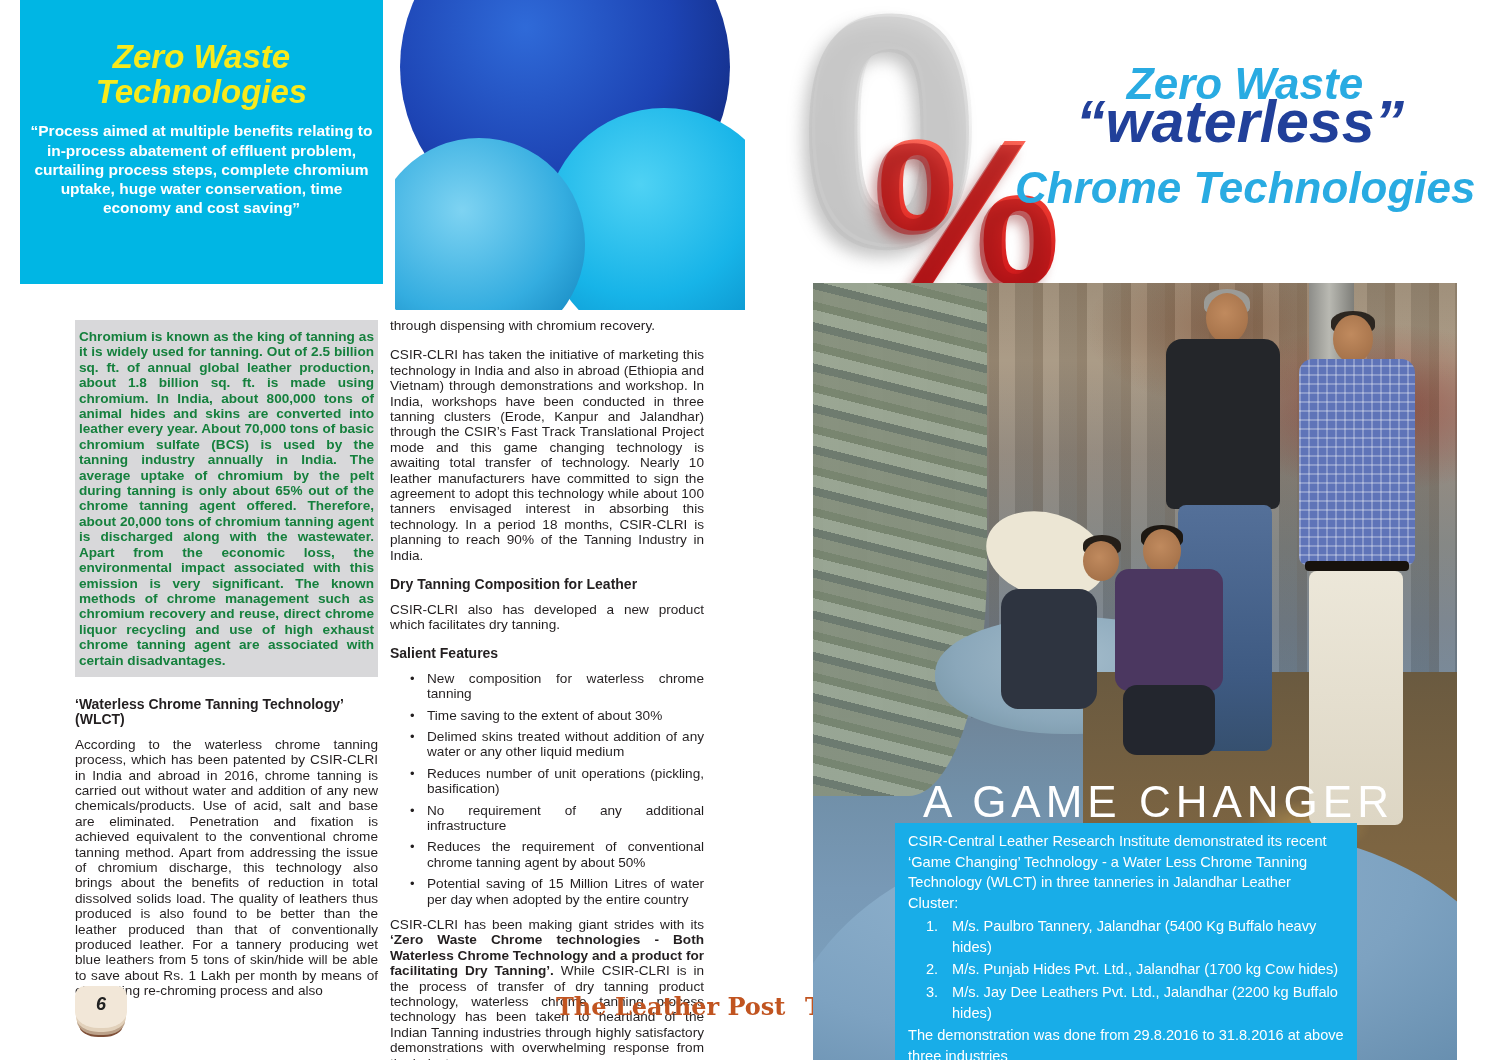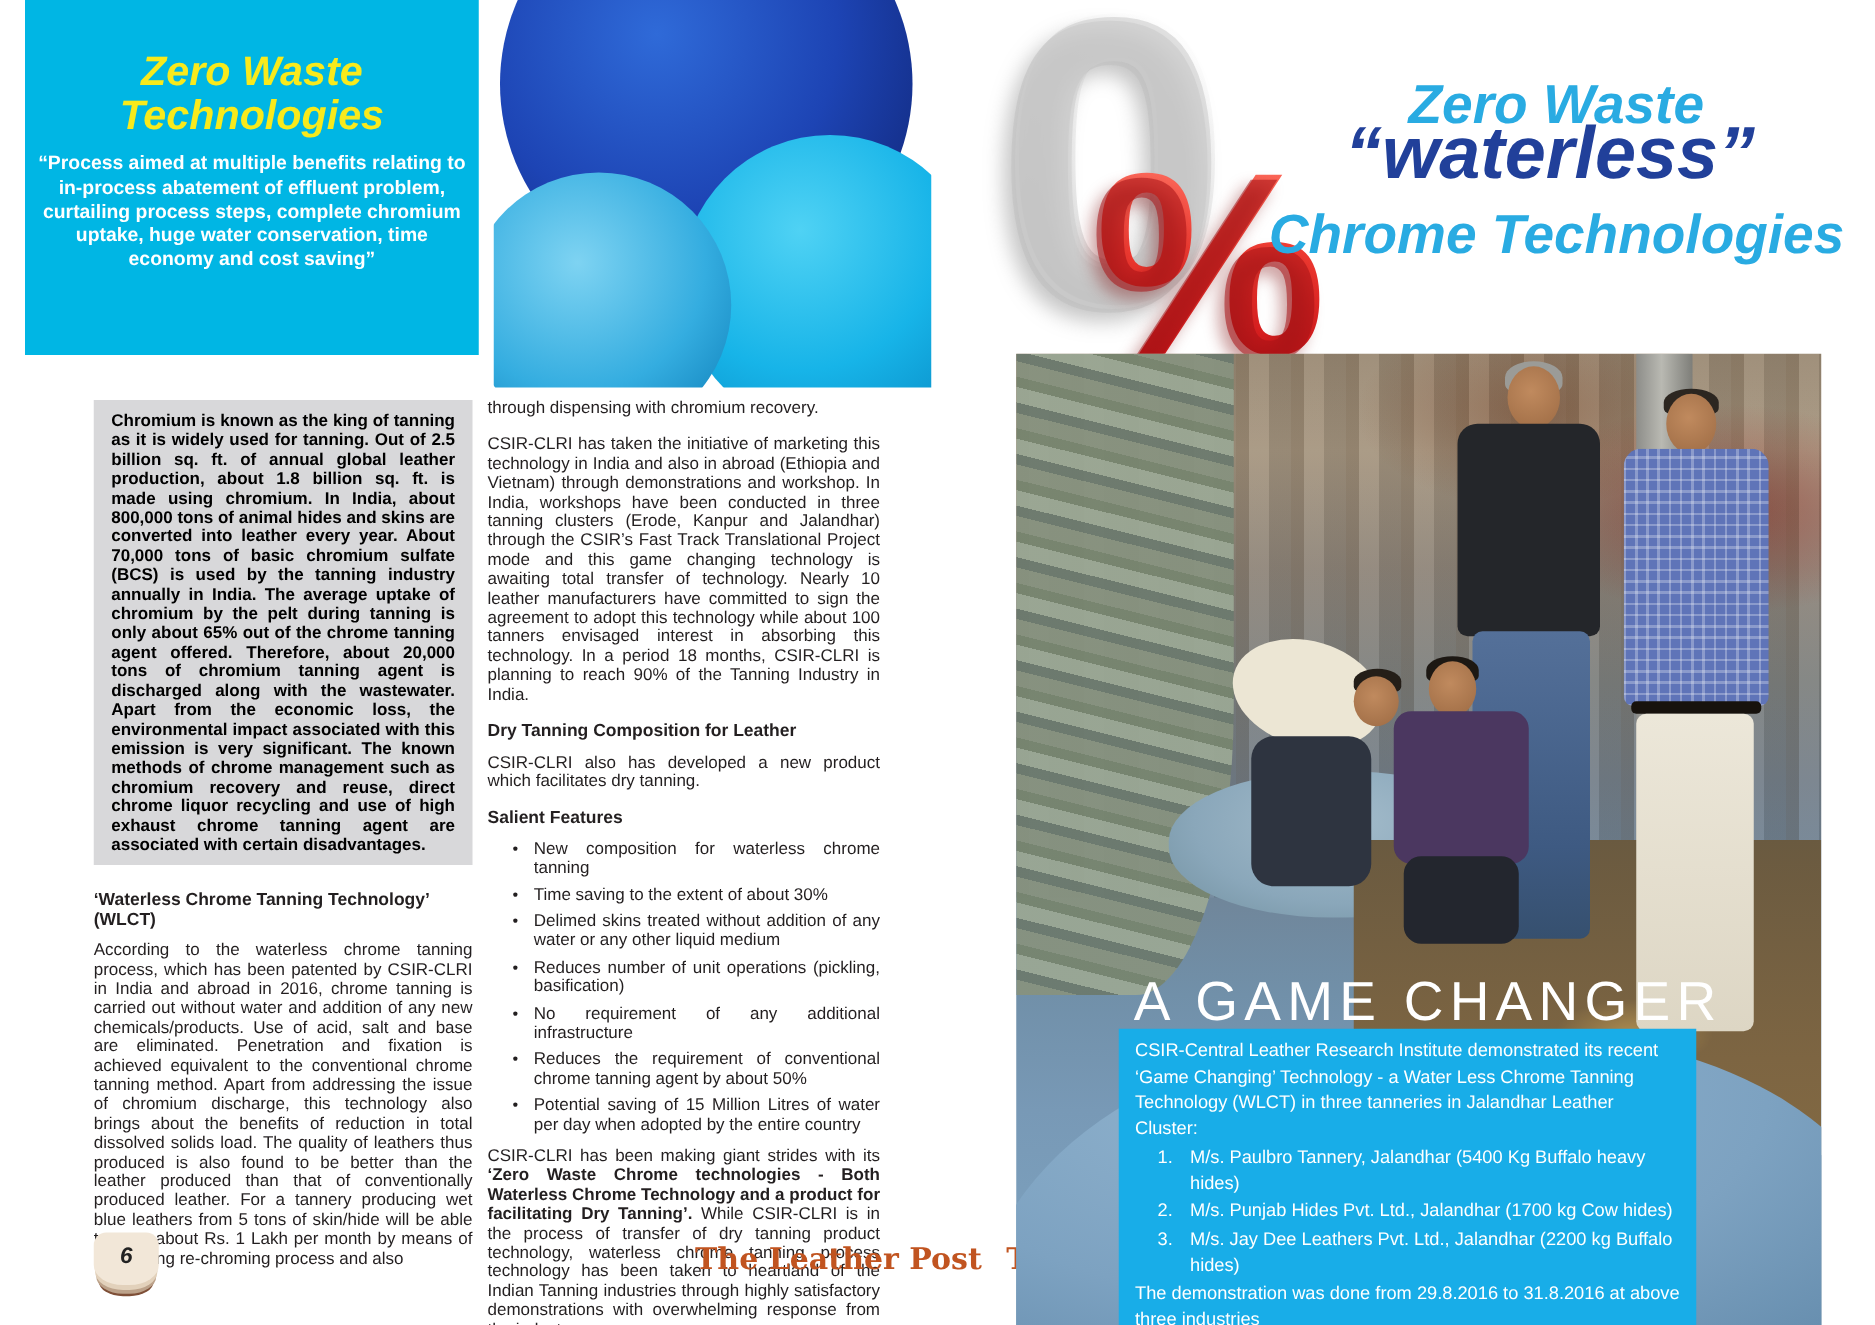--- a/index.html
+++ b/index.html
@@ -18,21 +18,21 @@
       background:radial-gradient(circle at 38% 38%,#2f6ad8 0%,#1d44b4 50%,#132c84 82%,#0e2268 100%);}
   .s3{left:150px;top:108px;width:238px;height:238px;
       background:radial-gradient(circle at 40% 32%,#4fd2f4 0%,#17b4e8 52%,#0b93cc 85%);}
   .s2{left:-22px;top:138px;width:212px;height:212px;
       background:radial-gradient(circle at 42% 34%,#7ed3f2 0%,#34ade0 55%,#1486bf 88%);}
 
   .col{position:absolute;font-size:13.6px;line-height:15.4px;text-align:justify;}
   .col p{margin:0 0 14px;}
   .col1{left:75px;top:320px;width:303px;}
   .col2{left:390px;top:318px;width:314px;}
-  .intro-box{background:#d8d8da;padding:9px 14px;font-weight:bold;color:#000000;margin-bottom:20px;}
+  .intro-box{background:#d8d8da;padding:9px 4px;font-weight:bold;color:#15803d;margin-bottom:20px;}
   .subhead{font-weight:bold;font-size:14px;margin:0 0 9px;text-align:left;}
   .gap-top{margin-top:18px;}
   .bullets{margin:2px 0 10px;}
   .bullet-row{display:flex;margin:0 0 6px 20px;}
   .b-marker{flex:none;width:17px;font-size:13px;}
   .closing{margin-top:16px;}
   .closing strong{font-weight:bold;}
 
   .badge{position:absolute;left:75px;top:986px;width:52px;height:42px;background:#f2e7d8;
     border-radius:10px 10px 45% 45%/10px 10px 16px 16px;
@@ -112,21 +112,21 @@
   .p3 .head{left:98px;top:56px;width:36px;height:40px;}
   .p3 .hair{left:98px;top:50px;width:38px;height:20px;background:#241e18;}
   .p3 .legs{left:16px;top:104px;width:96px;height:120px;background:#2e3440;border-radius:18px;}
   
   .p4{left:298px;top:246px;width:130px;height:240px;}
   .p4 .head{left:32px;top:0;width:38px;height:44px;}
   .p4 .hair{left:30px;top:-4px;width:42px;height:22px;background:#1d1813;}
   .p4 .torso{left:4px;top:40px;width:108px;height:122px;background:#4b3760;border-radius:14px;}
   .p4 .legs{left:12px;top:156px;width:92px;height:70px;background:#23262e;border-radius:14px;}
 
-  .headline{position:absolute;left:94px;top:494px;font-size:44px;color:#ffffff;
+  .headline{position:absolute;left:110px;top:494px;font-size:44px;color:#ffffff;
     letter-spacing:5px;font-weight:normal;white-space:nowrap;}
   .caption{position:absolute;left:82px;top:540px;width:436px;box-sizing:content-box;
     background:#18ade8;color:#ffffff;font-size:14.6px;line-height:1.42;padding:8px 13px 10px;}
   .caption p{margin:0;}
   .cap-item{display:flex;margin:2px 0 2px 18px;}
   .cap-num{flex:none;width:26px;}
 </style>
 </head>
 <body>
 

